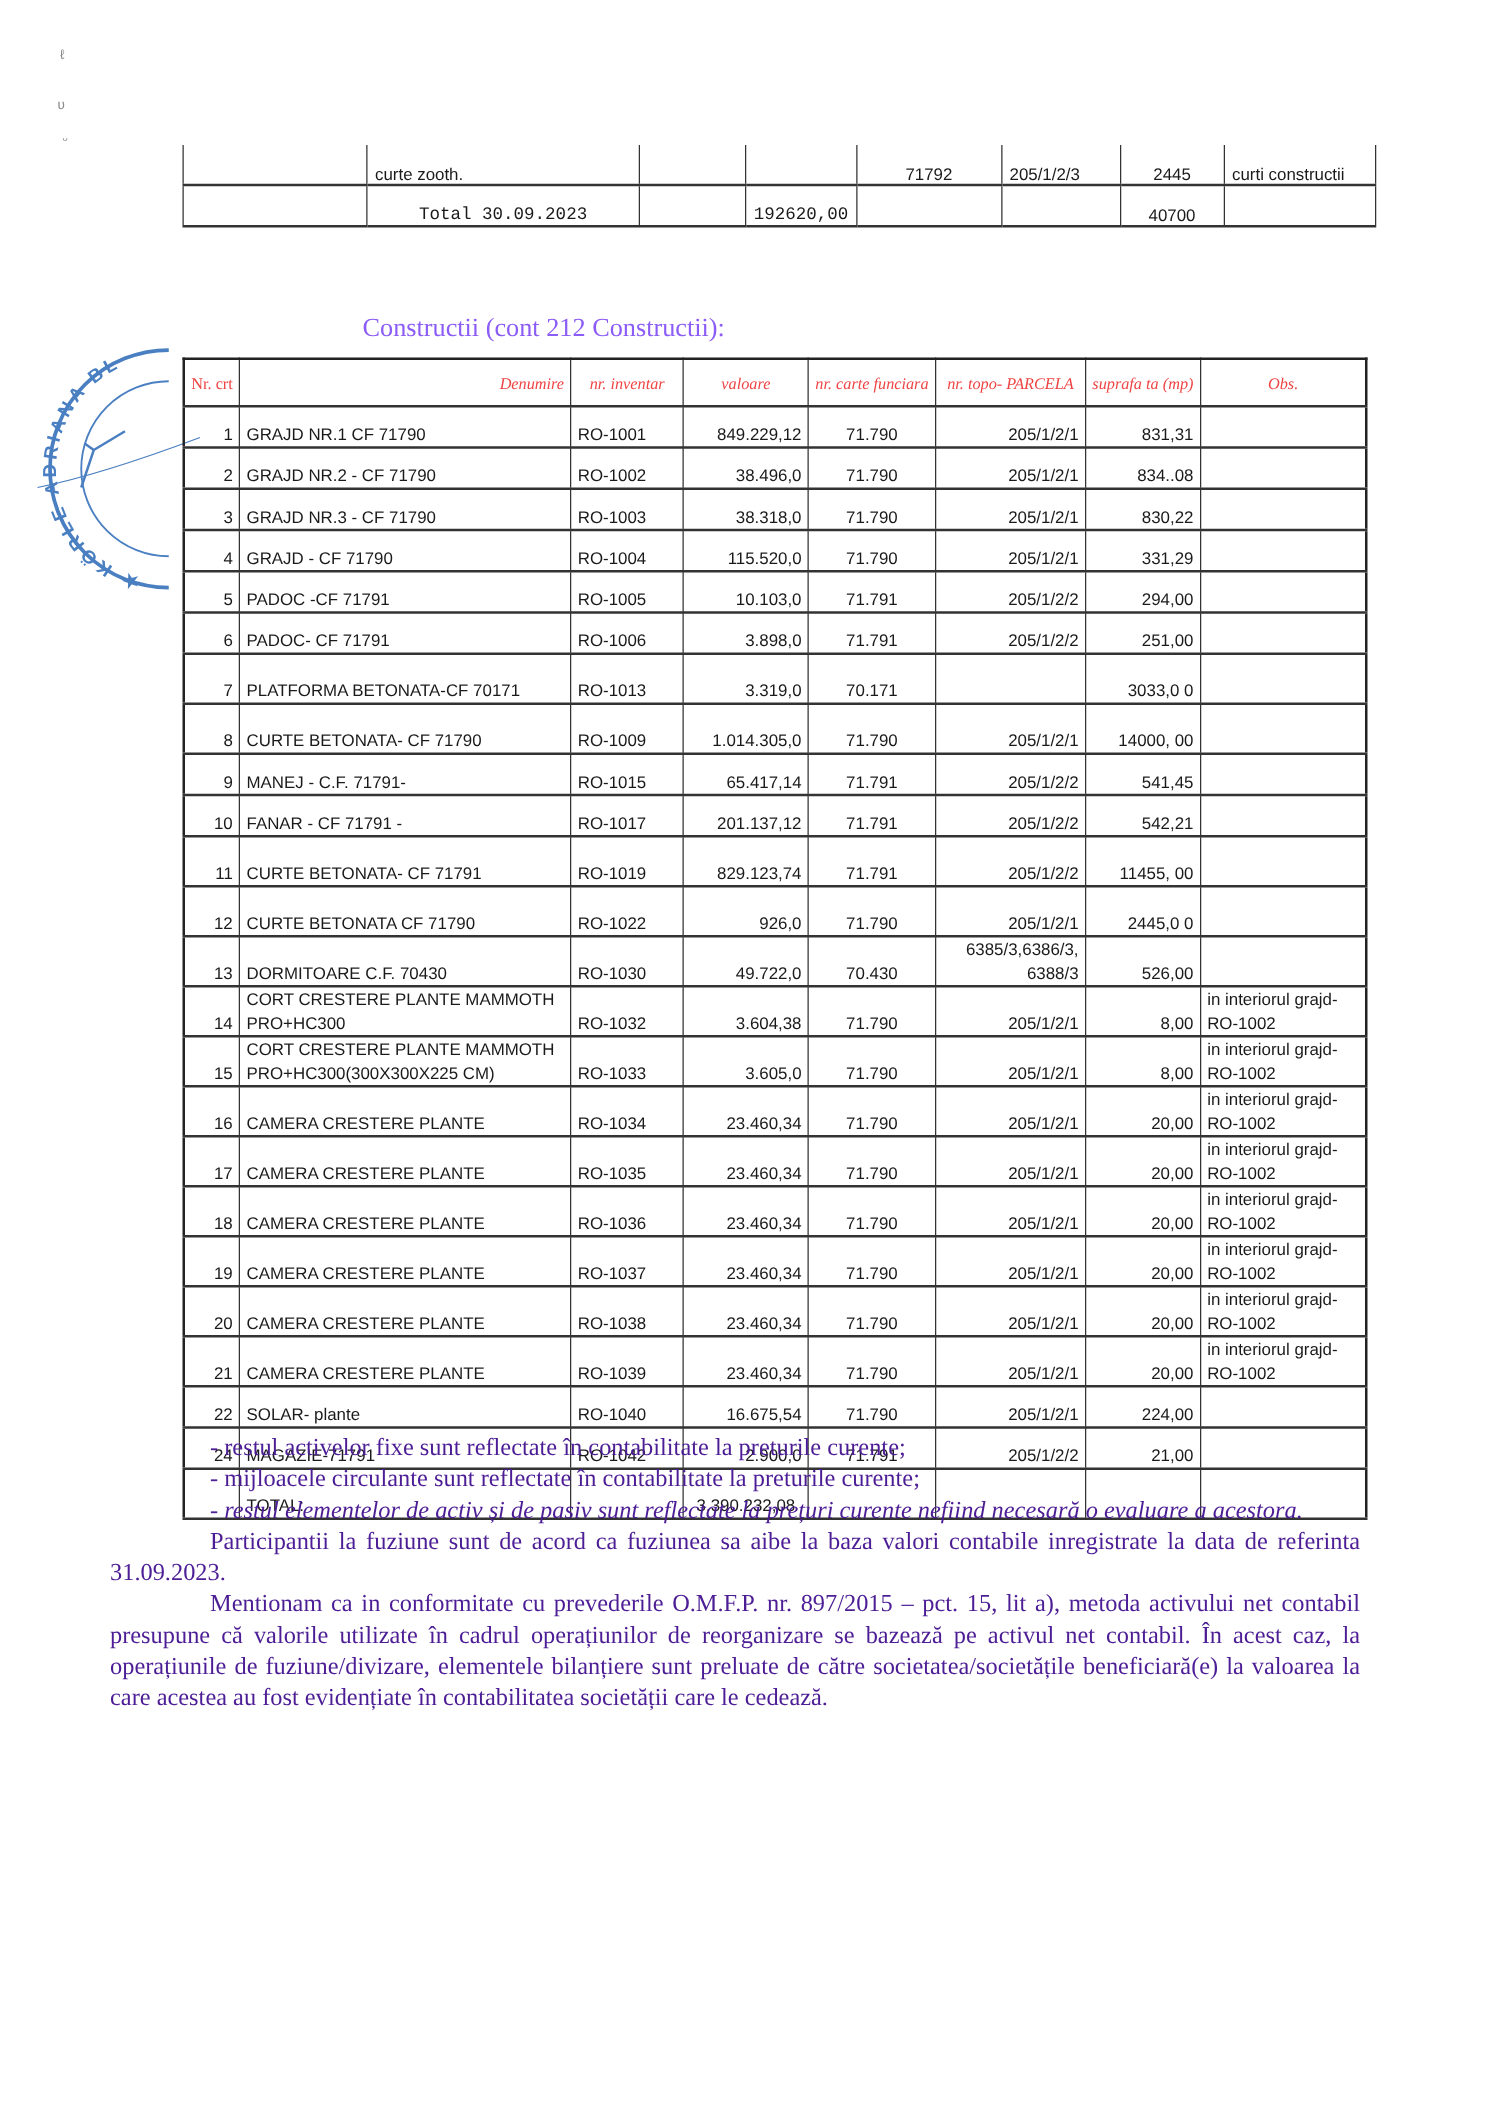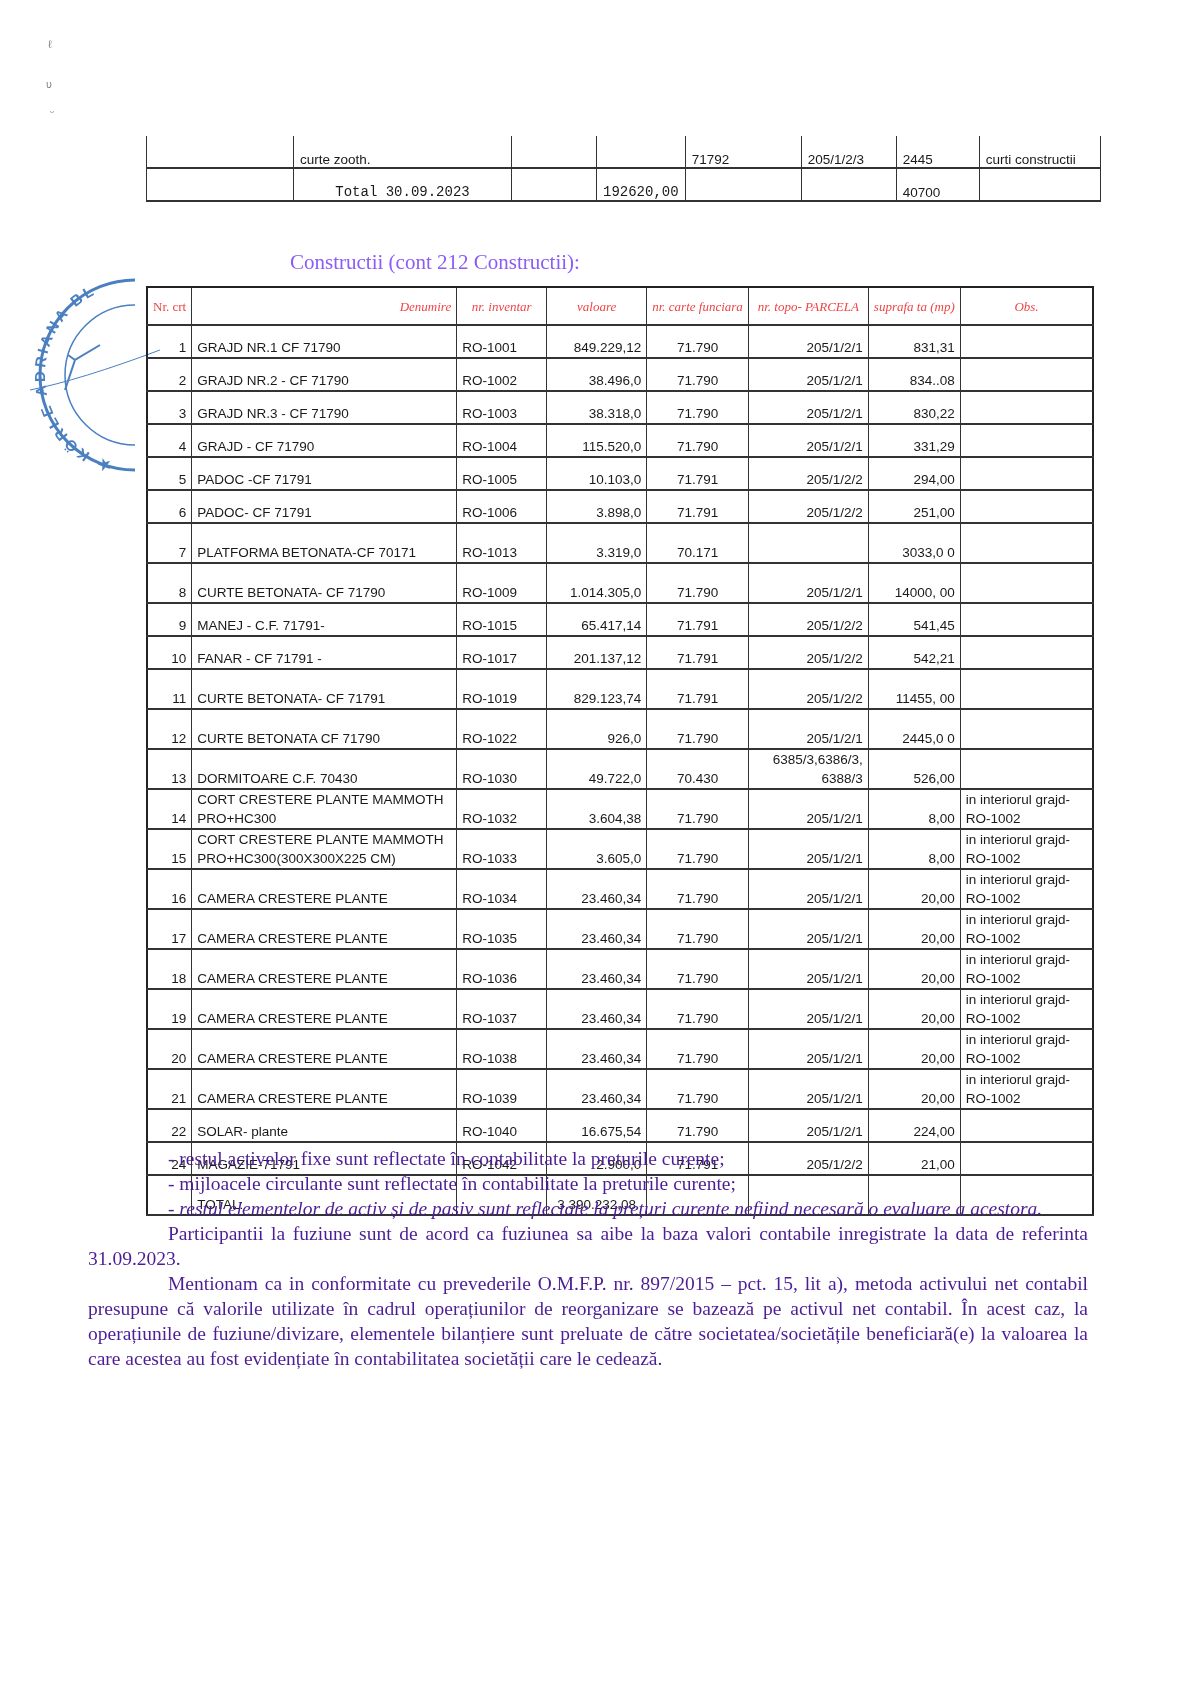--- a/index.html
+++ b/index.html
@@ -3,29 +3,29 @@
   <meta charset="utf-8">
   <style>
     html, body { margin: 0; padding: 0; background: #ffffff; }
     body {
       width: 1190px; height: 1683px; position: relative; overflow: hidden;
       font-family: "Liberation Sans", sans-serif; color: #1a1a1a;
     }
 
     
     #top-table {
-      position: absolute; left: 146px; top: 136px;
+      position: absolute; left: 146px; top: 116px;
       border-collapse: collapse; font-size: 13.5px;
     }
     #top-table td {
       border-left: 1px solid #333; border-bottom: 2px solid #333;
       height: 31px; padding: 0 6px; vertical-align: bottom; white-space: nowrap;
     }
     #top-table tr:first-child td { border-top: none; }
-    #top-table td.r { text-align: left; }
+    #top-table td.r { text-align: center; }
     #top-table td.serif-c { font-family: Liberation Mono, monospace; font-size: 14px; text-align: center; }
     #top-table td.noright { border-right: 1px solid #333; }
 
     #section-title {
       position: absolute; left: 290px; top: 250px;
       font-family: "Liberation Serif", serif; font-size: 21px; color: #8b5cf6;
     }
 
     
     #main-table {

